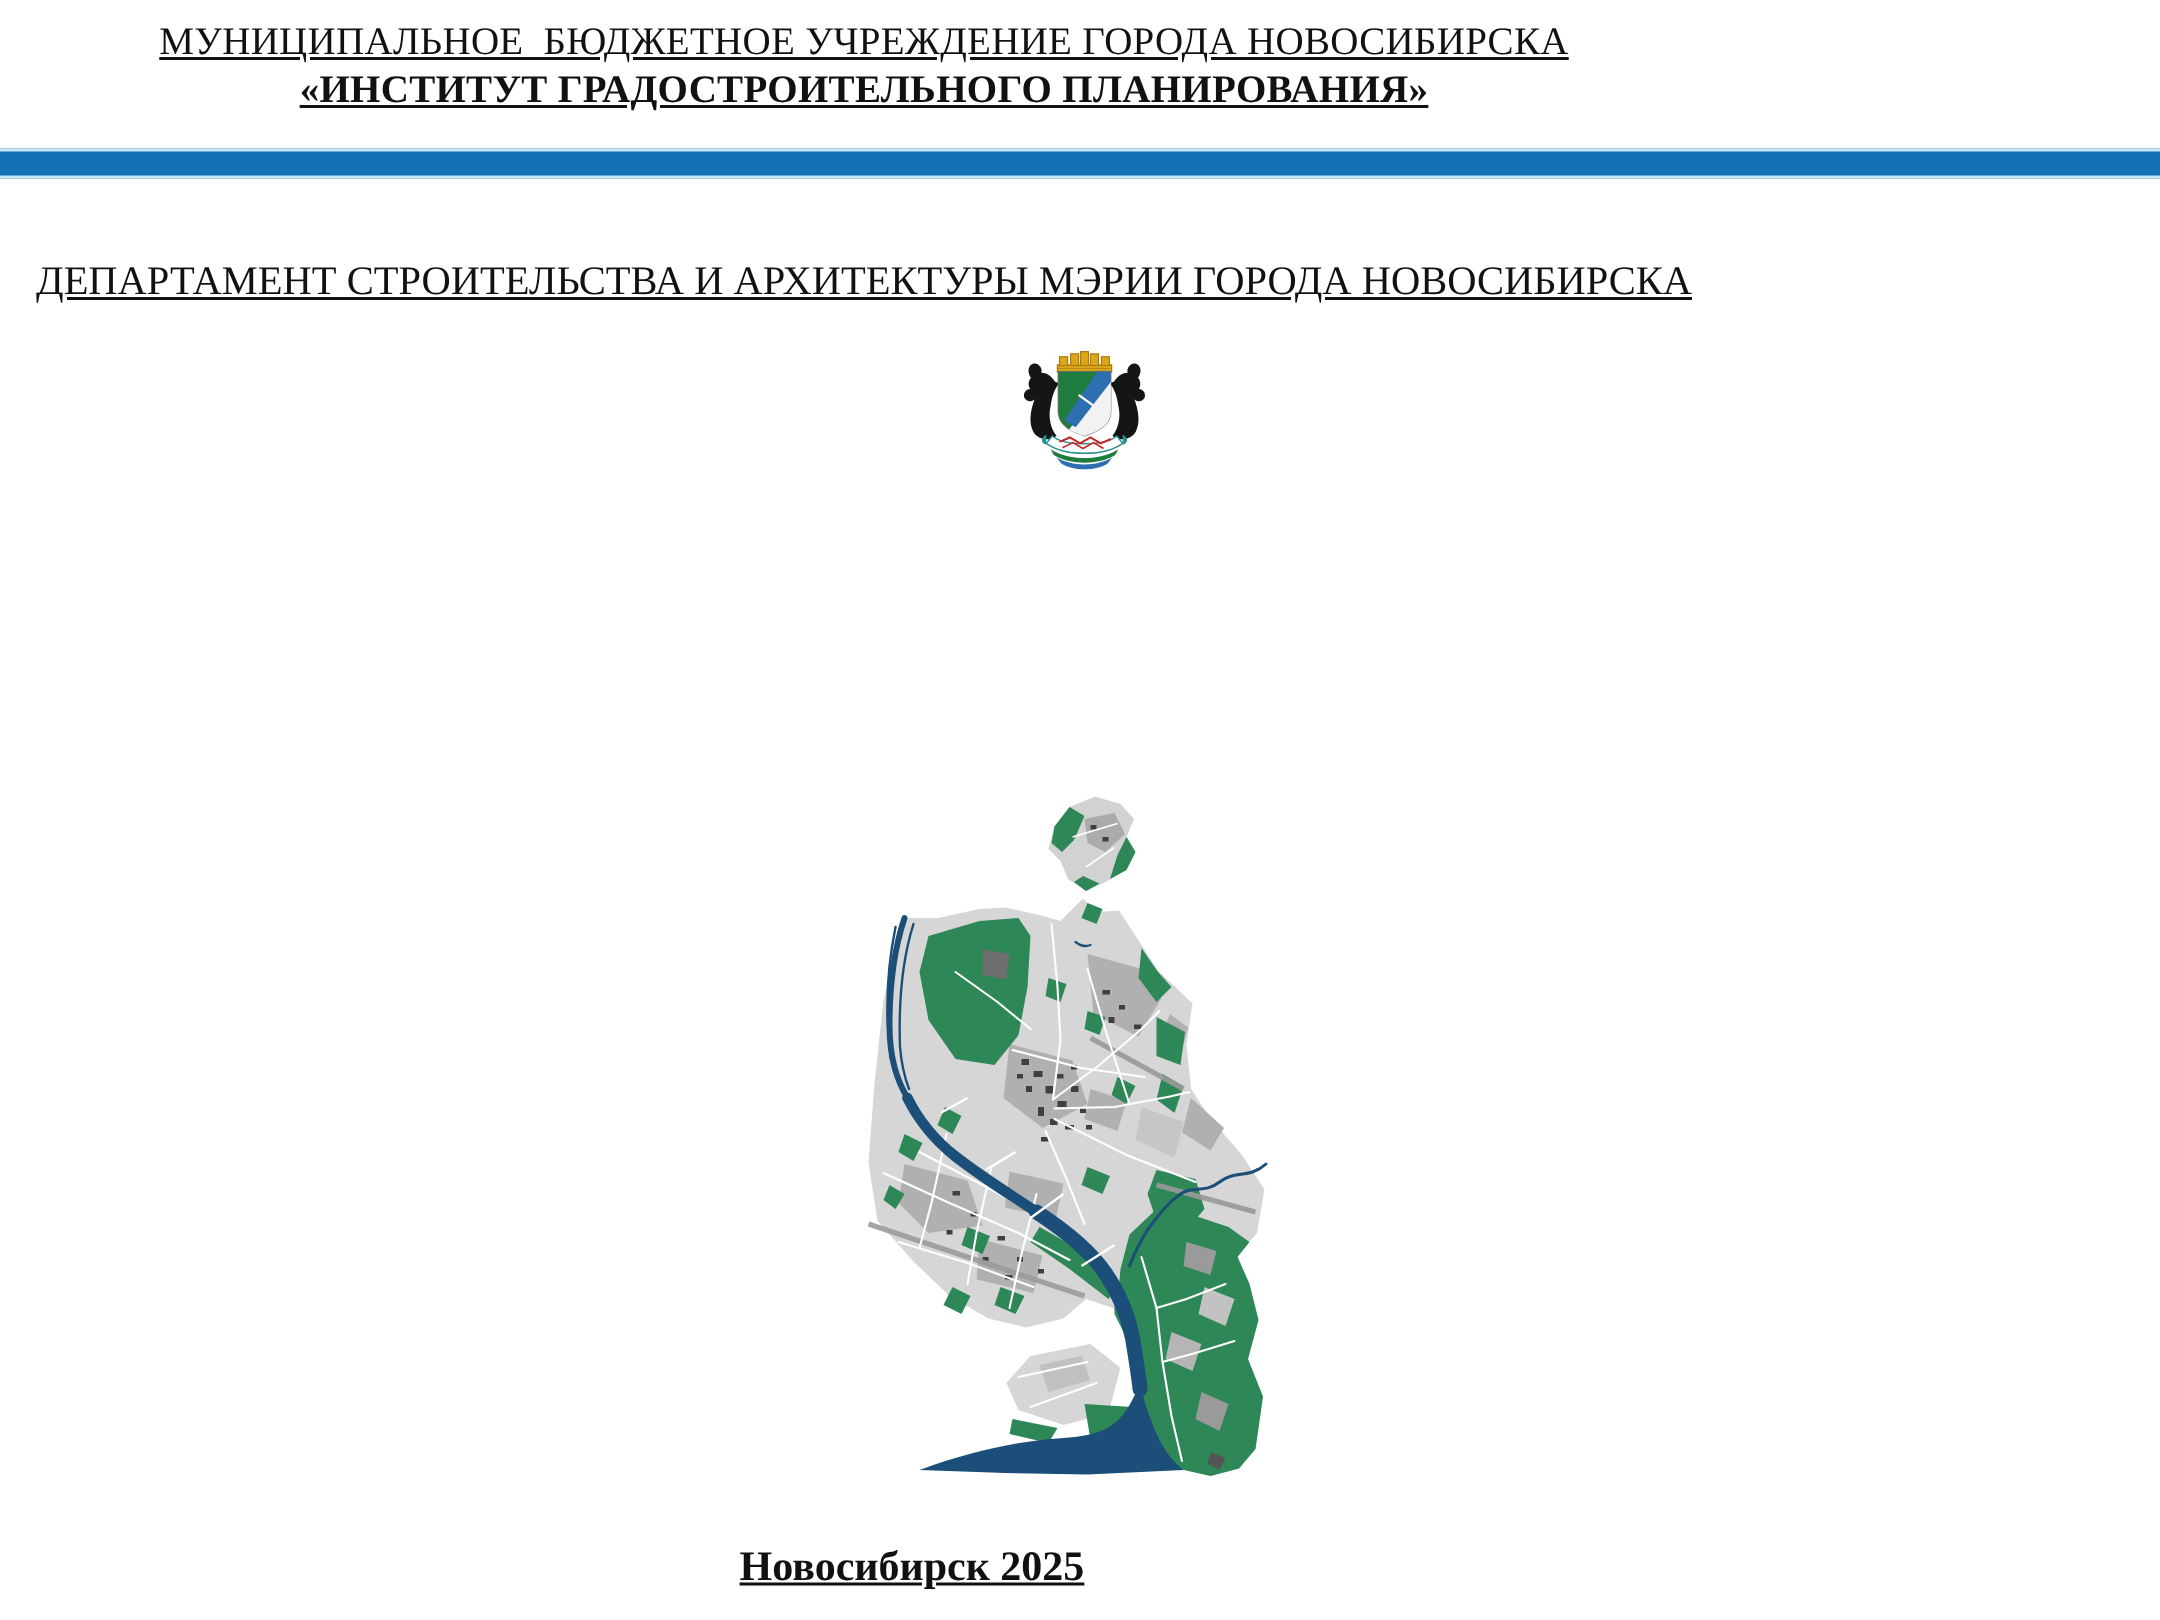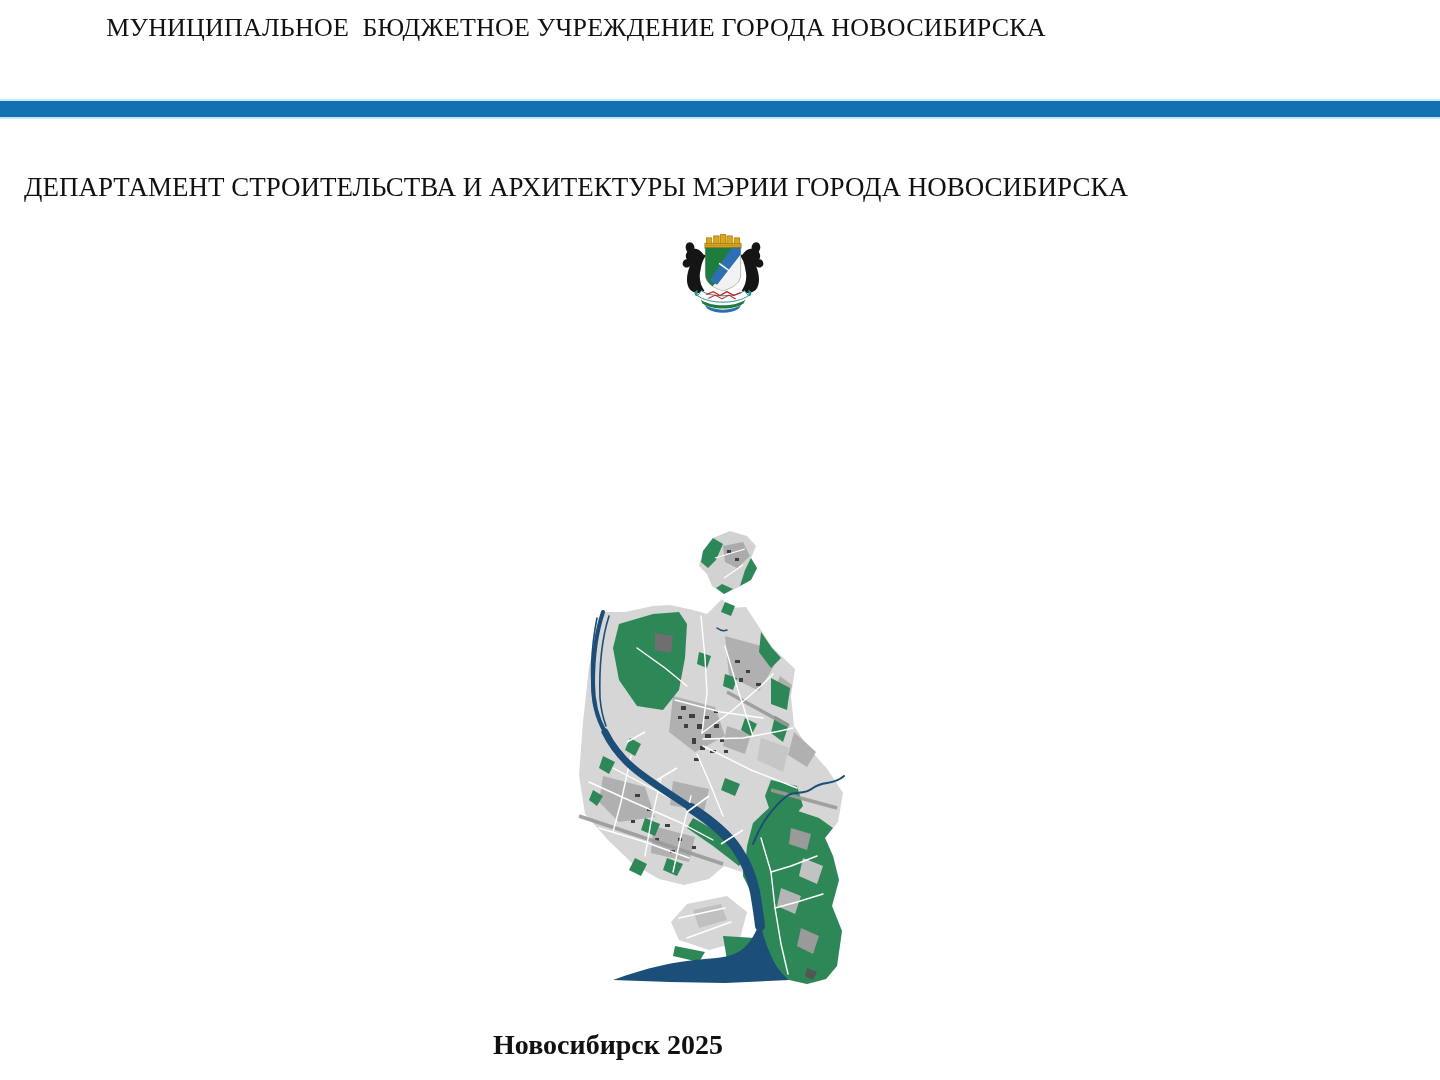--- a/index.html
+++ b/index.html
@@ -2,40 +2,41 @@
 <html><head>
 <meta charset="utf-8">
 <style>
   html,body{margin:0;padding:0;}
   body{
     width:1440px;height:1080px;position:relative;overflow:hidden;
     background:#ffffff;
     font-family:"Liberation Serif","DejaVu Serif",serif;
     color:#111;
   }
-  .center-text{position:absolute;left:0;width:1152px;text-align:center;}
+  .center-text{position:absolute;left:0;width:1152px;text-align:center;text-decoration:underline;}
   .org-block{top:12px;font-size:26px;line-height:32px;letter-spacing:.2px;}
   .org-line2{font-weight:bold;}
   .divider{
     position:absolute;left:0;top:99px;width:1440px;height:16px;
     background:#1271b2;
     border-top:2px solid #c9e7f8;border-bottom:2px solid #c9e7f8;
   }
   .department{top:172px;font-size:27px;}
   .emblem-wrap{position:absolute;left:673px;top:231px;width:100px;height:90px;}
   .title-block{top:394px;font-size:27px;line-height:33px;font-weight:bold;}
   .map-wrap{position:absolute;left:575px;top:528px;width:276px;height:464px;}
   .footer{top:1029px;font-size:28px;font-weight:bold;margin-left:32px;}
   svg{display:block;}
 </style>
 </head>
 <body>
 
 <div class="center-text org-block">
   <div>МУНИЦИПАЛЬНОЕ&nbsp; БЮДЖЕТНОЕ УЧРЕЖДЕНИЕ ГОРОДА НОВОСИБИРСКА</div>
+  <div class="org-line2">«ИНСТИТУТ ГРАДОСТРОИТЕЛЬНОГО ПЛАНИРОВАНИЯ»</div>
 </div>
 
 <div class="divider"></div>
 
 <div class="center-text department">ДЕПАРТАМЕНТ СТРОИТЕЛЬСТВА И АРХИТЕКТУРЫ МЭРИИ ГОРОДА НОВОСИБИРСКА</div>
 
 <div class="emblem-wrap">
   <svg viewBox="0 0 100 92" width="100" height="90" preserveAspectRatio="xMidYMid meet">
 
     <g fill="#151515">

